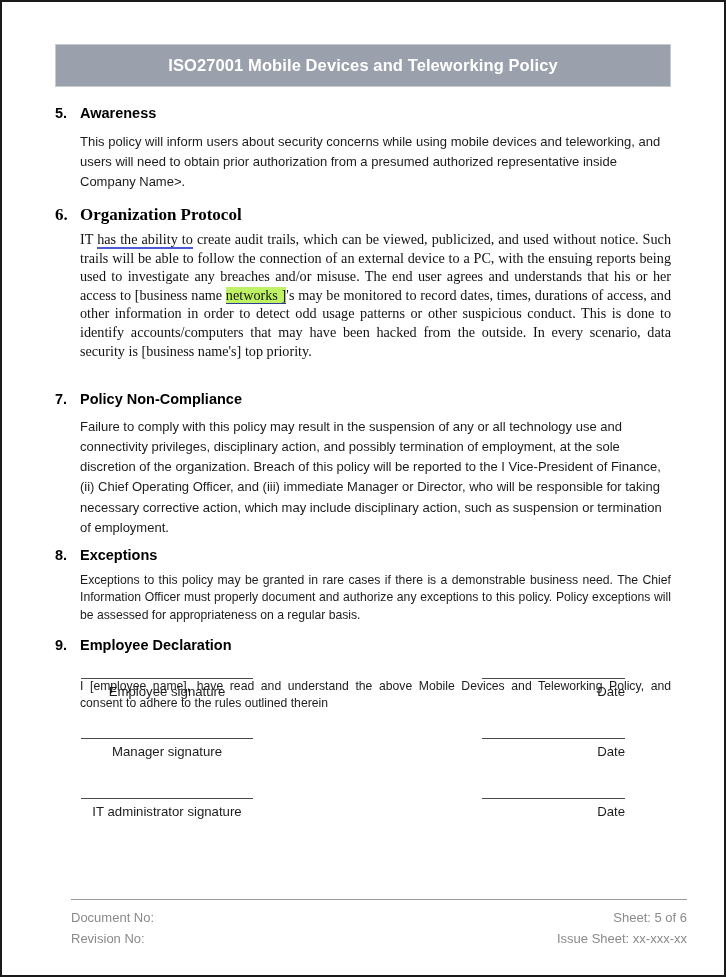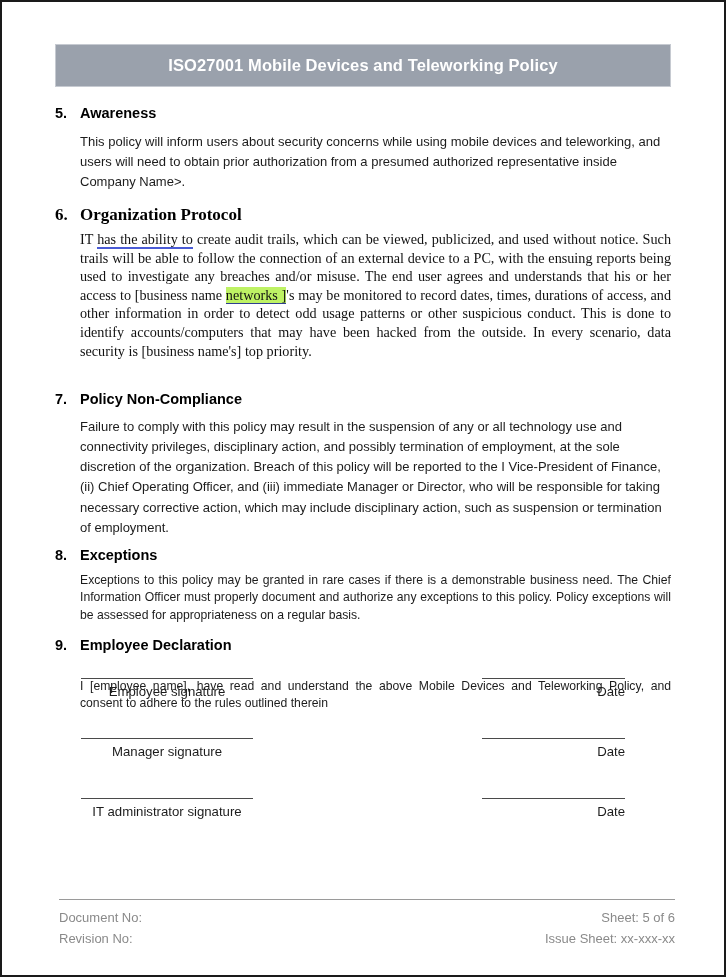--- a/index.html
+++ b/index.html
@@ -141,21 +141,21 @@
     color: #1c1c1c;
     padding-top: 5px;
     display: block;
   }
   .sig-label-center { text-align: center; }
   .sig-label-right  { text-align: right; }
 
   
   .footer {
     position: absolute;
-    left: 4px;
+    left: 16px;
     top: 897px;
     width: 616px;
   }
   .footer-rule {
     border-top: 1.5px solid #9a9a9a;
     width: 100%;
     height: 0;
   }
   .footer-grid {
     display: flex;

